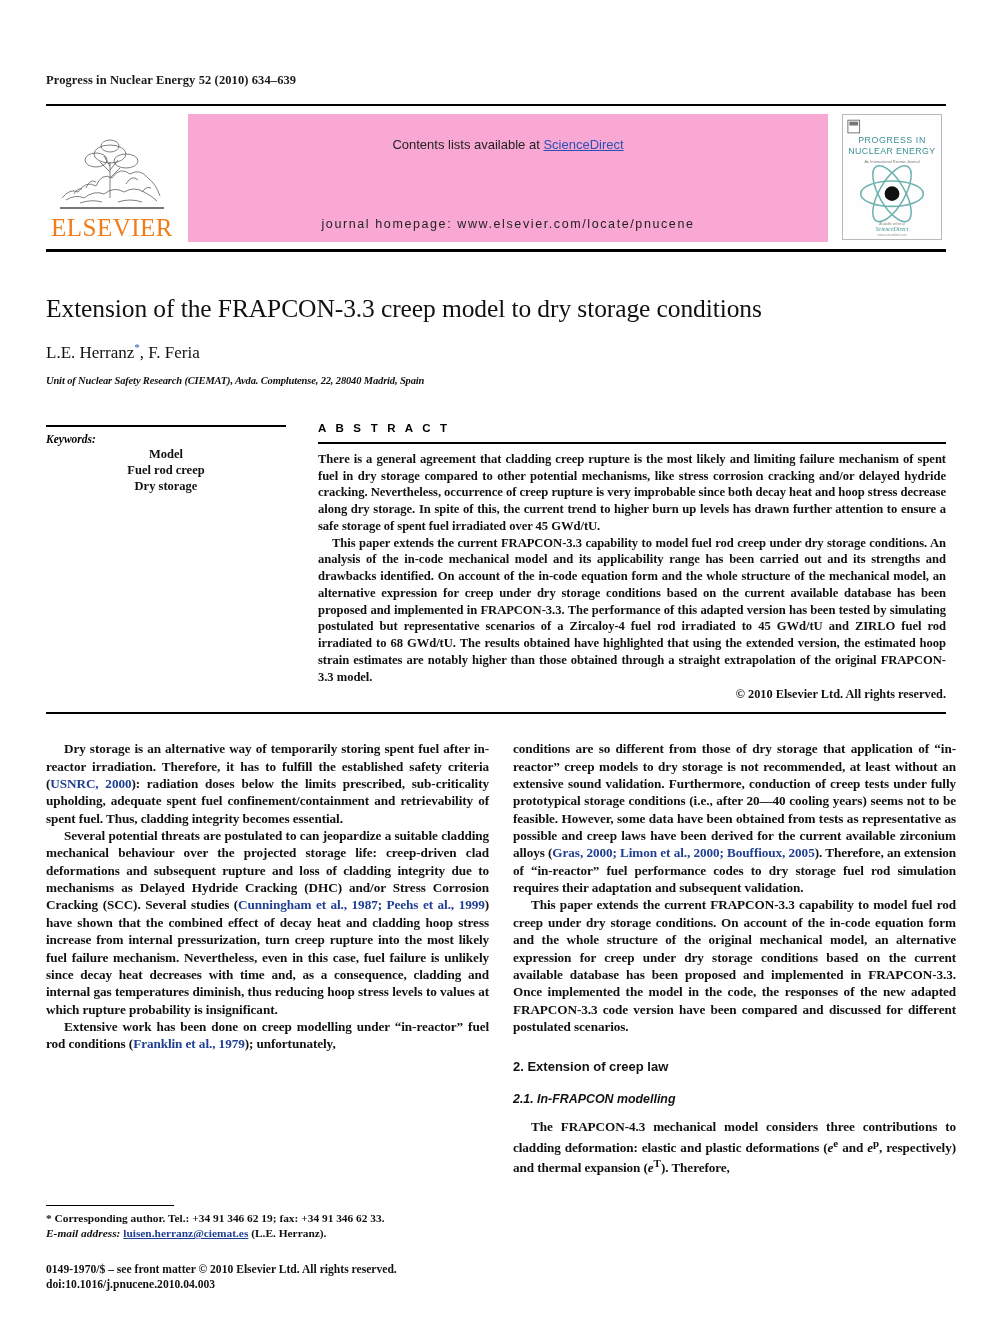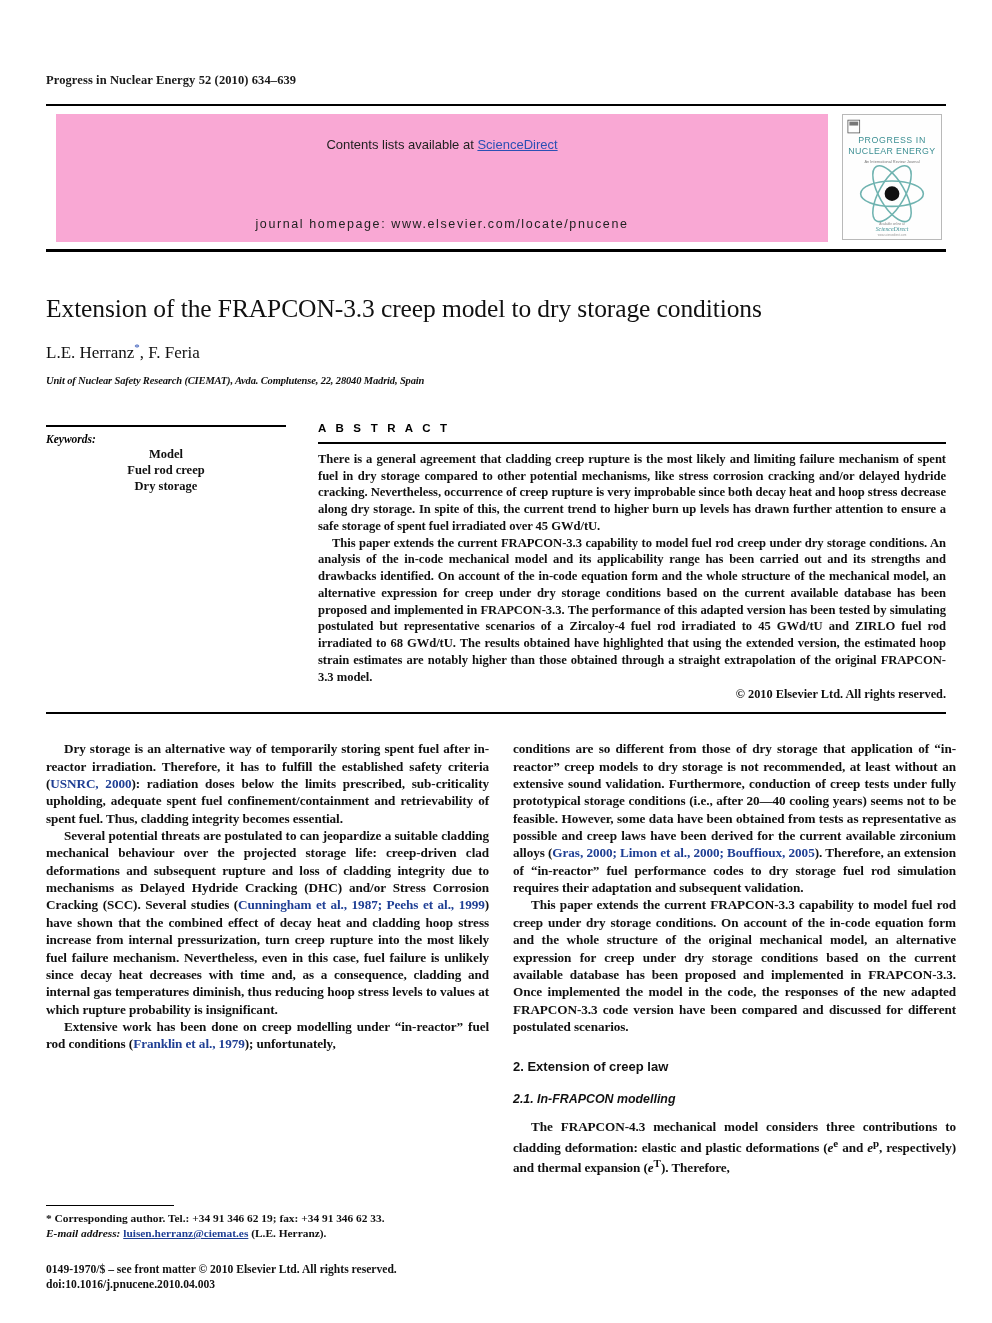--- a/index.html
+++ b/index.html
@@ -276,20 +276,38 @@
 </head>
 <body>
 
 <div class="page">
 
   <div class="running-head">Progress in Nuclear Energy 52 (2010) 634–639</div>
 
   <div class="banner-wrap">
     <div class="banner">
 
+      <div class="elsevier-block">
+        <svg class="elsevier-tree" viewBox="0 0 112 86">
+          <g stroke="#4a4a4a" stroke-width="0.7" fill="none">
+            <path d="M6 70 Q14 60 22 64 Q30 52 40 58 Q46 44 56 50 Q64 38 74 46 Q84 40 92 50 Q100 56 104 68"></path>
+            <path d="M10 72 Q20 66 28 70 Q38 62 48 66 Q58 58 68 64 Q78 58 88 64 Q96 68 101 73"></path>
+            <path d="M54 70 L54 34 M54 44 L44 34 M54 50 L64 40 M54 38 L48 28 M54 42 L62 32"></path>
+            <path d="M30 60 Q34 50 40 54 M70 56 Q76 46 82 52"></path>
+            <ellipse cx="54" cy="26" rx="16" ry="9"></ellipse>
+            <ellipse cx="40" cy="32" rx="11" ry="7"></ellipse>
+            <ellipse cx="70" cy="33" rx="12" ry="7"></ellipse>
+            <ellipse cx="54" cy="18" rx="9" ry="6"></ellipse>
+            <path d="M18 66 q3 -6 8 -5 M86 64 q4 -6 9 -4"></path>
+            <path d="M24 75 Q36 71 46 74 M62 74 Q74 70 86 74"></path>
+          </g>
+          <line x1="4" y1="80" x2="108" y2="80" stroke="#4a4a4a" stroke-width="1.4"></line>
+        </svg>
+        <div class="elsevier-word">ELSEVIER</div>
+      </div>
 
       <div class="banner-center">
         <div class="contents-line">
           <span>Contents lists available at </span><a class="sd-link" href="#">ScienceDirect</a>
         </div>
         <div class="homepage-line">journal homepage: www.elsevier.com/locate/pnucene</div>
       </div>
 
       <div class="cover-block">
         <svg class="cover-thumb" viewBox="0 0 100 126">

